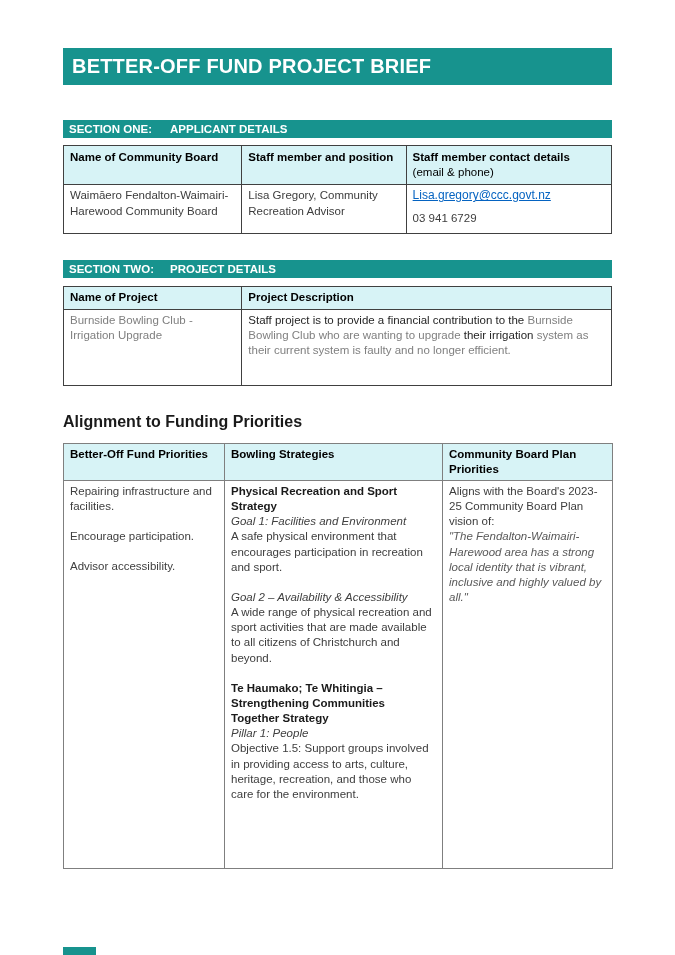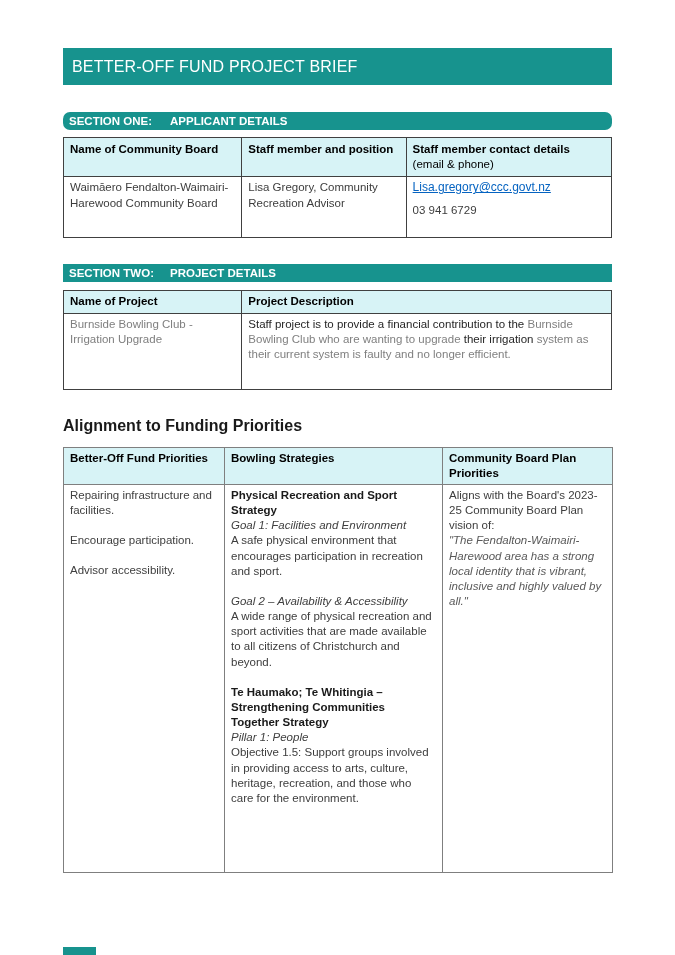--- a/index.html
+++ b/index.html
@@ -12,39 +12,39 @@
   body{
     width:675px;height:955px;position:relative;background:#ffffff;
     font-family:"Liberation Sans","DejaVu Sans",sans-serif;
     overflow:hidden;color:#3d3d3d;
   }
   .content{position:absolute;left:63px;top:0;width:549px;}
   .titlebar{
     margin-top:48px;height:37px;background:var(--teal);
     display:flex;align-items:center;padding-left:9px;
   }
-  .titlebar .title{color:#fff;font-weight:400;font-size:16px;letter-spacing:.2px;}
+  .titlebar .title{color:#fff;font-weight:700;font-size:20px;letter-spacing:.2px;}
   .secbar{
     height:18px;background:var(--teal);display:flex;align-items:center;
     padding-left:6px;color:#fff;font-weight:700;font-size:11.5px;
   }
   .secbar .seclabel{width:101px;flex:0 0 auto;}
-  .secbar.one{margin-top:27px;border-radius:7px;}
+  .secbar.one{margin-top:35px;}
   .secbar.two{margin-top:26px;}
   table{border-collapse:collapse;width:549px;table-layout:fixed;}
   th,td{
     border:1px solid #404040;padding:3px 6px;vertical-align:top;text-align:left;
     font-size:11.5px;line-height:1.32;
   }
   th{background:var(--hdrbg);font-weight:700;color:#000;margin-top:40px;}
   .t3 th,.t3 td{border-color:#7f7f7f;}
   .t1{margin-top:7px;}
   .t1 th{padding-top:4px;padding-bottom:4px;}
   .t1 tr.hdr{height:38px;}
-  .t1 tr.bodyrow{height:61px;}
+  .t1 tr.bodyrow{height:49px;}
   .t2{margin-top:8px;}
   .t2 tr.hdr{height:19px;}
   .t2 tr.bodyrow{height:76px;}
   .t3{margin-top:12px;}
   .t3 tr.hdr{height:35px;}
   .t3 tr.bodyrow{height:388px;}
   .hsub{font-weight:400;}
   .link{color:var(--link);text-decoration:underline;font-size:12px;}
   .phone{margin-top:7px;color:#3d3d3d;}
   .cellgray{color:#7f7f7f;}

